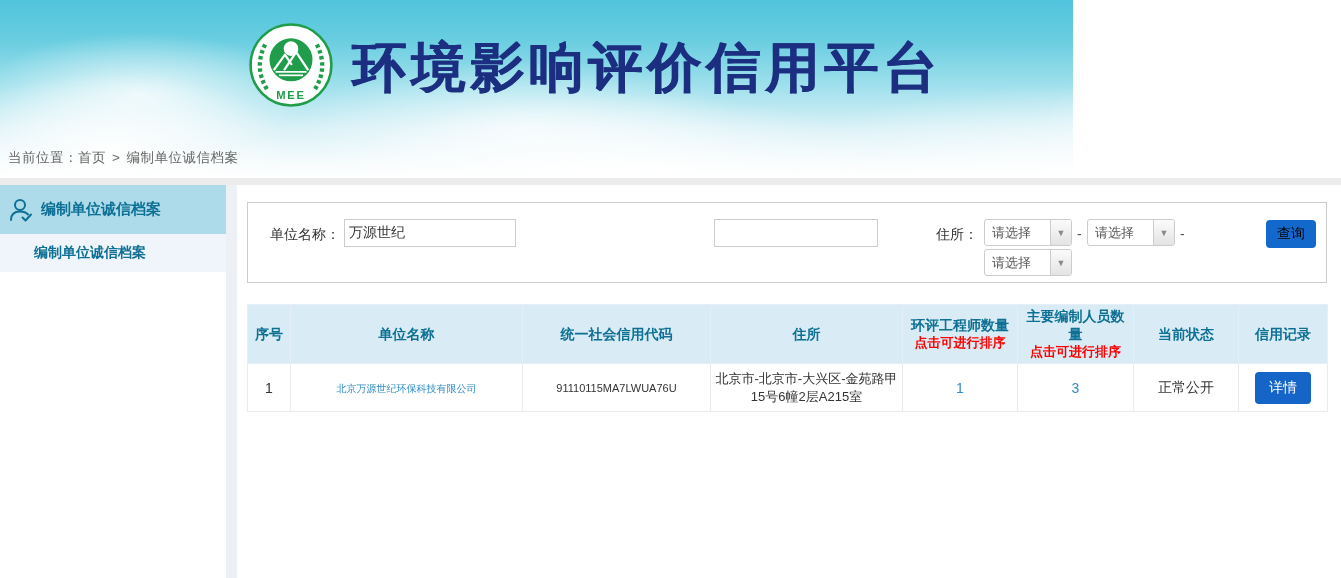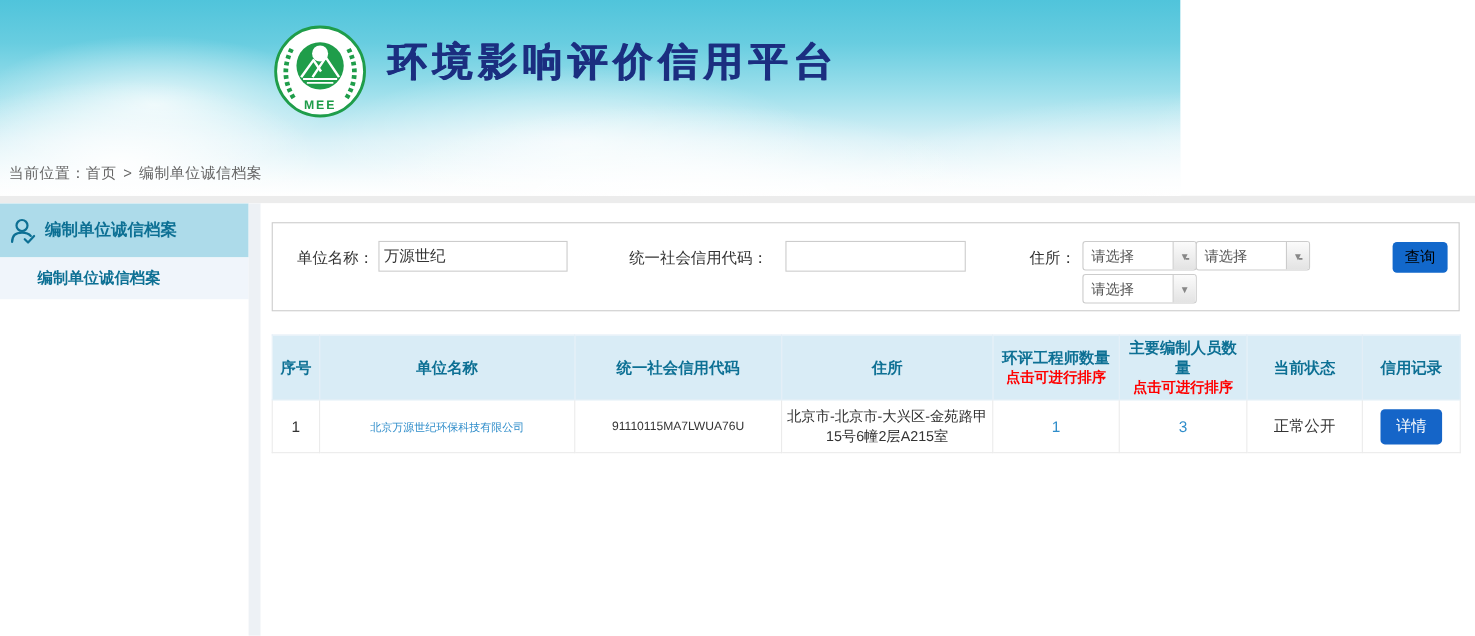--- a/index.html
+++ b/index.html
@@ -14,21 +14,21 @@
       radial-gradient(ellipse 230px 90px at 140px 95px, rgba(255,255,255,.75), rgba(255,255,255,0) 70%),
       radial-gradient(ellipse 420px 130px at 620px 185px, rgba(255,255,255,.95), rgba(255,255,255,0) 70%),
       radial-gradient(ellipse 320px 100px at 520px 130px, rgba(255,255,255,.65), rgba(255,255,255,0) 70%),
       radial-gradient(ellipse 520px 150px at 1120px 190px, rgba(255,255,255,.9), rgba(255,255,255,0) 72%),
       radial-gradient(ellipse 300px 90px at 1250px 120px, rgba(255,255,255,.55), rgba(255,255,255,0) 70%),
       linear-gradient(180deg, #50c4db 0%, #68cde0 22%, #9fe0ec 48%, #d9f1f7 72%, #f7fcfd 92%, #ffffff 100%);
   }
   .logo { position: absolute; left: 248px; top: 22px; width: 86px; height: 86px; }
   .site-title {
     position: absolute; left: 352px; top: 32px;
-    font-size: 36px; font-weight: 900; color: #1b2e80; letter-spacing: 5px;
+    font-size: 54px; font-weight: 900; color: #1b2e80; letter-spacing: 5px;
     text-shadow: 1px 0 0 #1b2e80;
     white-space: nowrap;
   }
   .breadcrumb {
     position: absolute; left: 8px; top: 149px;
     font-size: 13.5px; color: #666; letter-spacing: 0.5px;
   }
   .breadcrumb span { color: #666; }
   .breadcrumb .crumb-sep { margin: 0 6px; }
 
@@ -56,21 +56,21 @@
     position: absolute; left: 10px; top: 17px; width: 1080px; height: 81px;
     border: 1px solid #cccccc; background: #fff;
   }
   .search-panel .fld-label { position: absolute; font-size: 14px; color: #333; line-height: 28px; height: 28px; }
   .txt-input {
     position: absolute; height: 28px; border: 1px solid #ccc; font-size: 14px;
     color: #333; padding: 0 4px; outline: none; background: #fff;
     font-family: "Liberation Sans", sans-serif;
   }
   .combo {
-    position: absolute; width: 104px; height: 27px; border: 1px solid #ccc; border-radius: 3px;
+    position: absolute; width: 88px; height: 27px; border: 1px solid #ccc; border-radius: 3px;
     display: flex; background: #fff; cursor: pointer; overflow: hidden;
   }
   .combo .combo-text { flex: 1; font-size: 13px; color: #555; line-height: 25px; padding-left: 7px; }
   .combo .combo-arrow {
     width: 21px; border-left: 1px solid #ccc; display: flex; align-items: center; justify-content: center;
     background: linear-gradient(180deg, #fbfbfb, #e3e3e3); color: #888; font-size: 9px;
   }
   .dash { position: absolute; font-size: 14px; color: #555; line-height: 28px; }
   .query-btn {
     position: absolute; left: 1018px; top: 17px; width: 50px; height: 28px;
@@ -142,21 +142,20 @@
   </div>
 
   <div class="v-strip"></div>
 
   <div class="main">
 
     <div class="search-panel">
       <label class="fld-label" style="left:22px; top:17px;">单位名称：</label>
       <input class="txt-input" style="left: 96px; top: 16px; width: 172px;" type="text" value="万源世纪">
 
-      <label class="fld-label" style="left:324px; top:17px;">统一社会信用代码：</label>
       <input class="txt-input" style="left: 466px; top: 16px; width: 164px;" type="text" value="">
 
       <label class="fld-label" style="left:688px; top:17px;">住所：</label>
 
       <div class="combo" style="left:736px; top:16px;">
         <span class="combo-text">请选择</span>
         <span class="combo-arrow">▼</span>
       </div>
       <span class="dash" style="left:829px; top:17px;">-</span>
       <div class="combo" style="left:839px; top:16px;">

